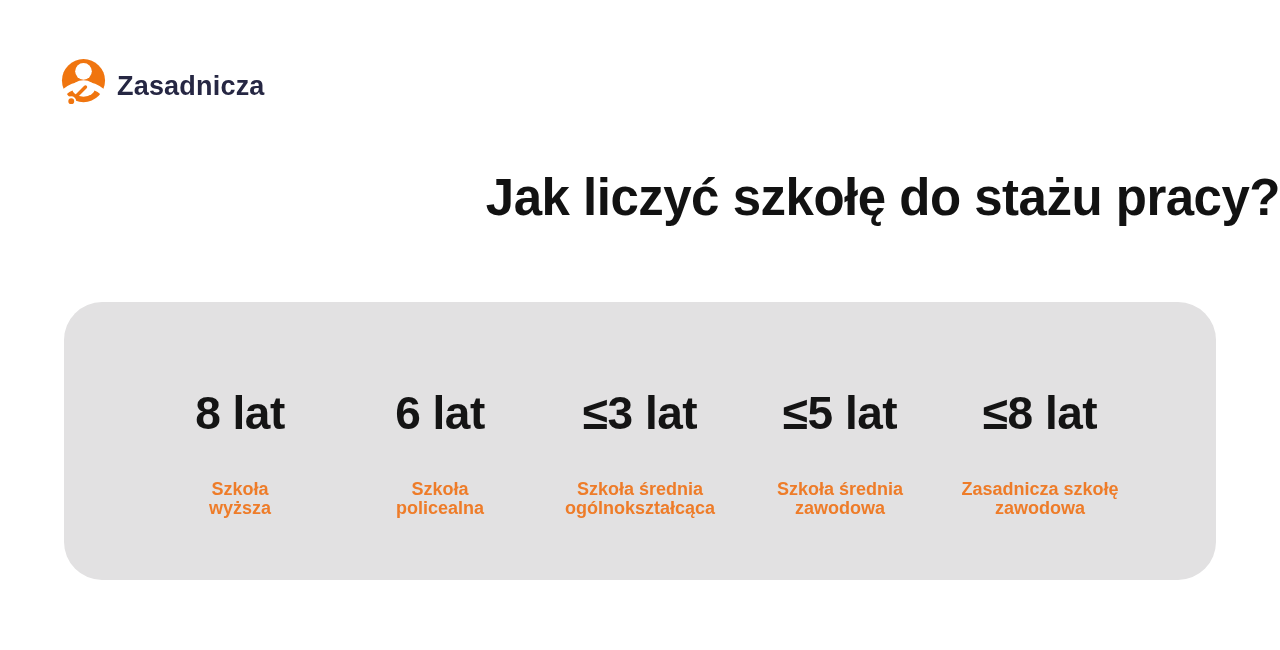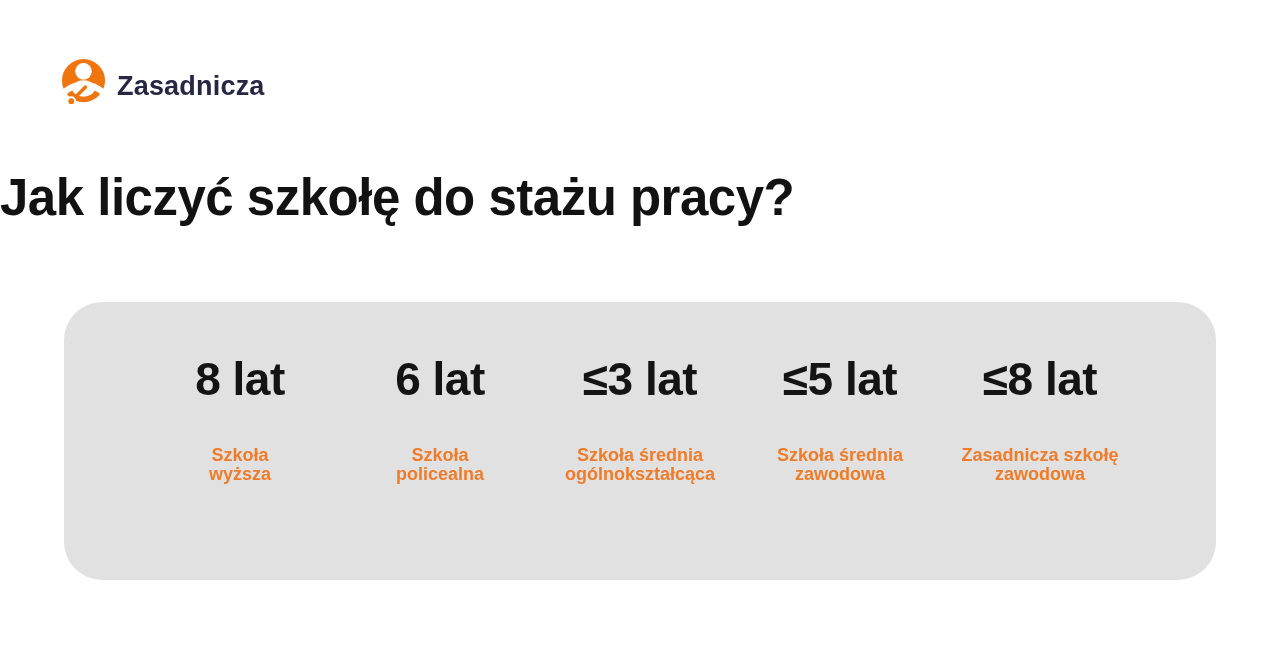--- a/index.html
+++ b/index.html
@@ -33,38 +33,38 @@
     color: #262743;
     letter-spacing: 0.2px;
   }
   
   .page-title {
     position: absolute;
     top: 168px;
     left: 0;
     width: 1280px;
     margin: 0;
-    text-align: left;
+    text-align: right;
     font-size: 51px;
     font-weight: 800;
     letter-spacing: -0.5px;
     color: #121212;
     line-height: 60px;
   }
   
   .panel {
     position: absolute;
     left: 64px;
     top: 302px;
     width: 1152px;
     height: 278px;
     background: #e2e1e2;
     border-radius: 38px;
     box-sizing: border-box;
-    padding-top: 54px;
+    padding-top: 88px;
     display: flex;
     justify-content: center;
   }
   .edu-item {
     width: 200px;
     text-align: center;
   }
   .duration {
     font-size: 46px;
     font-weight: 800;

